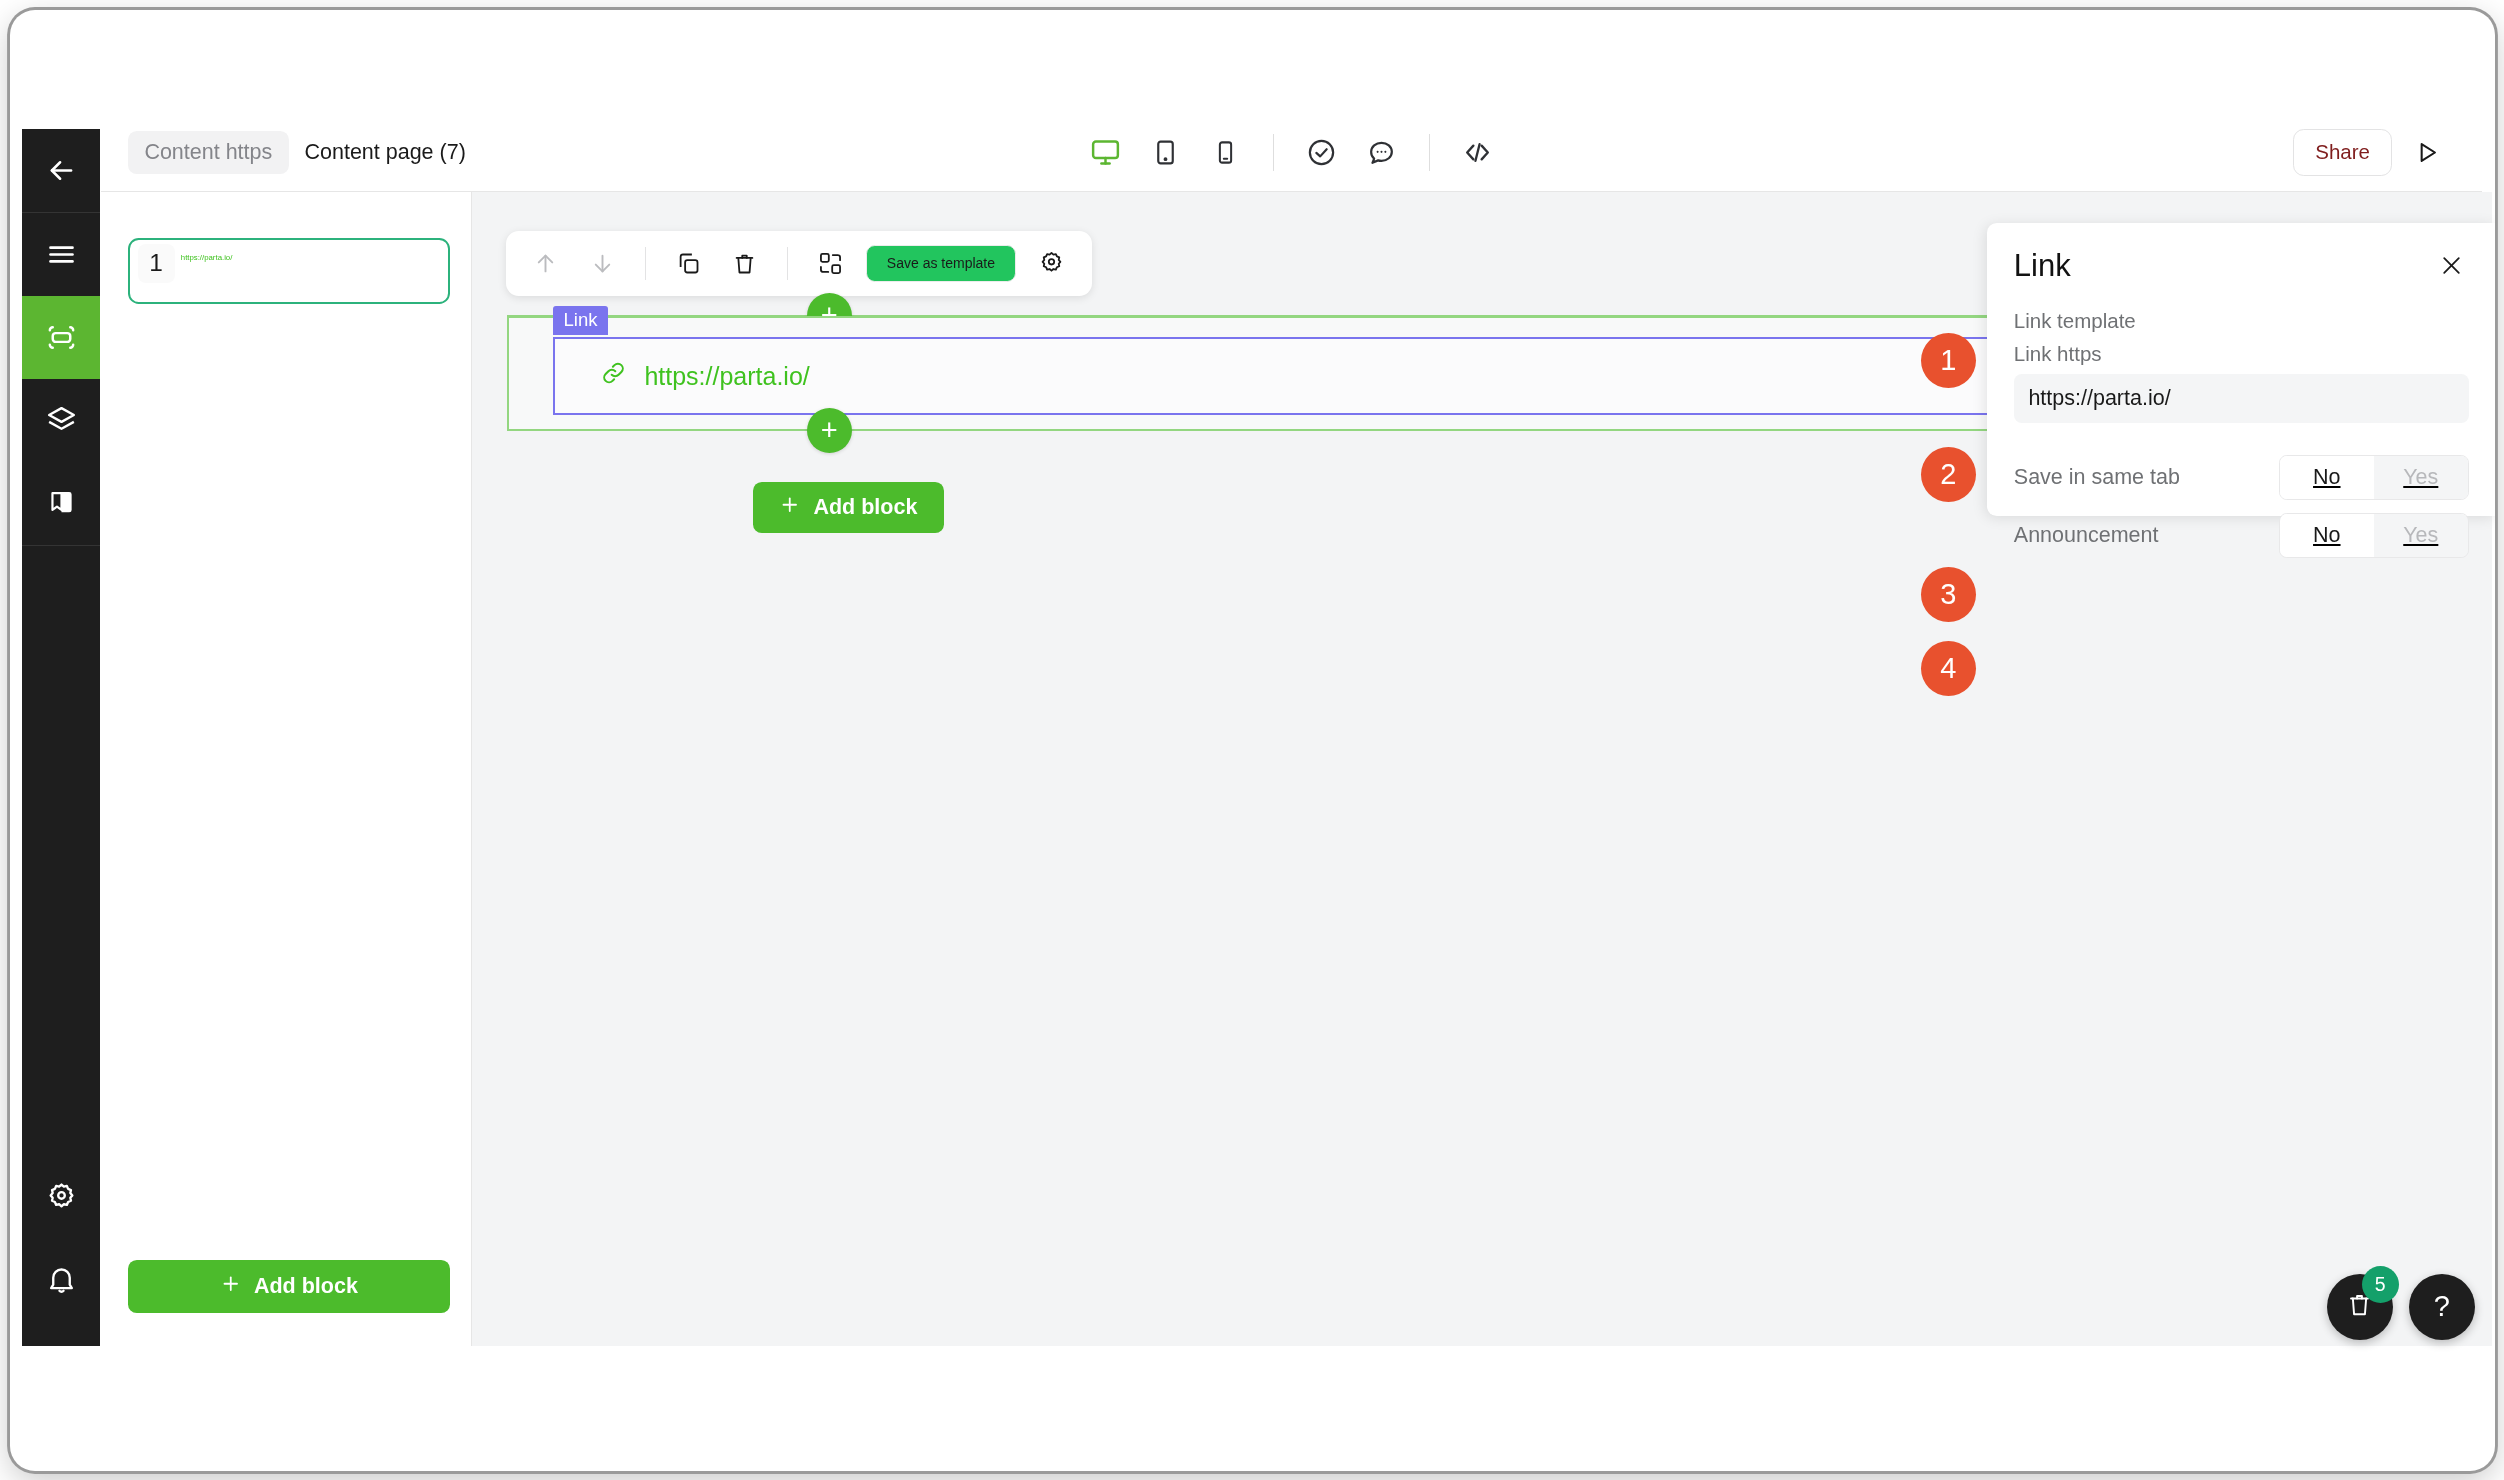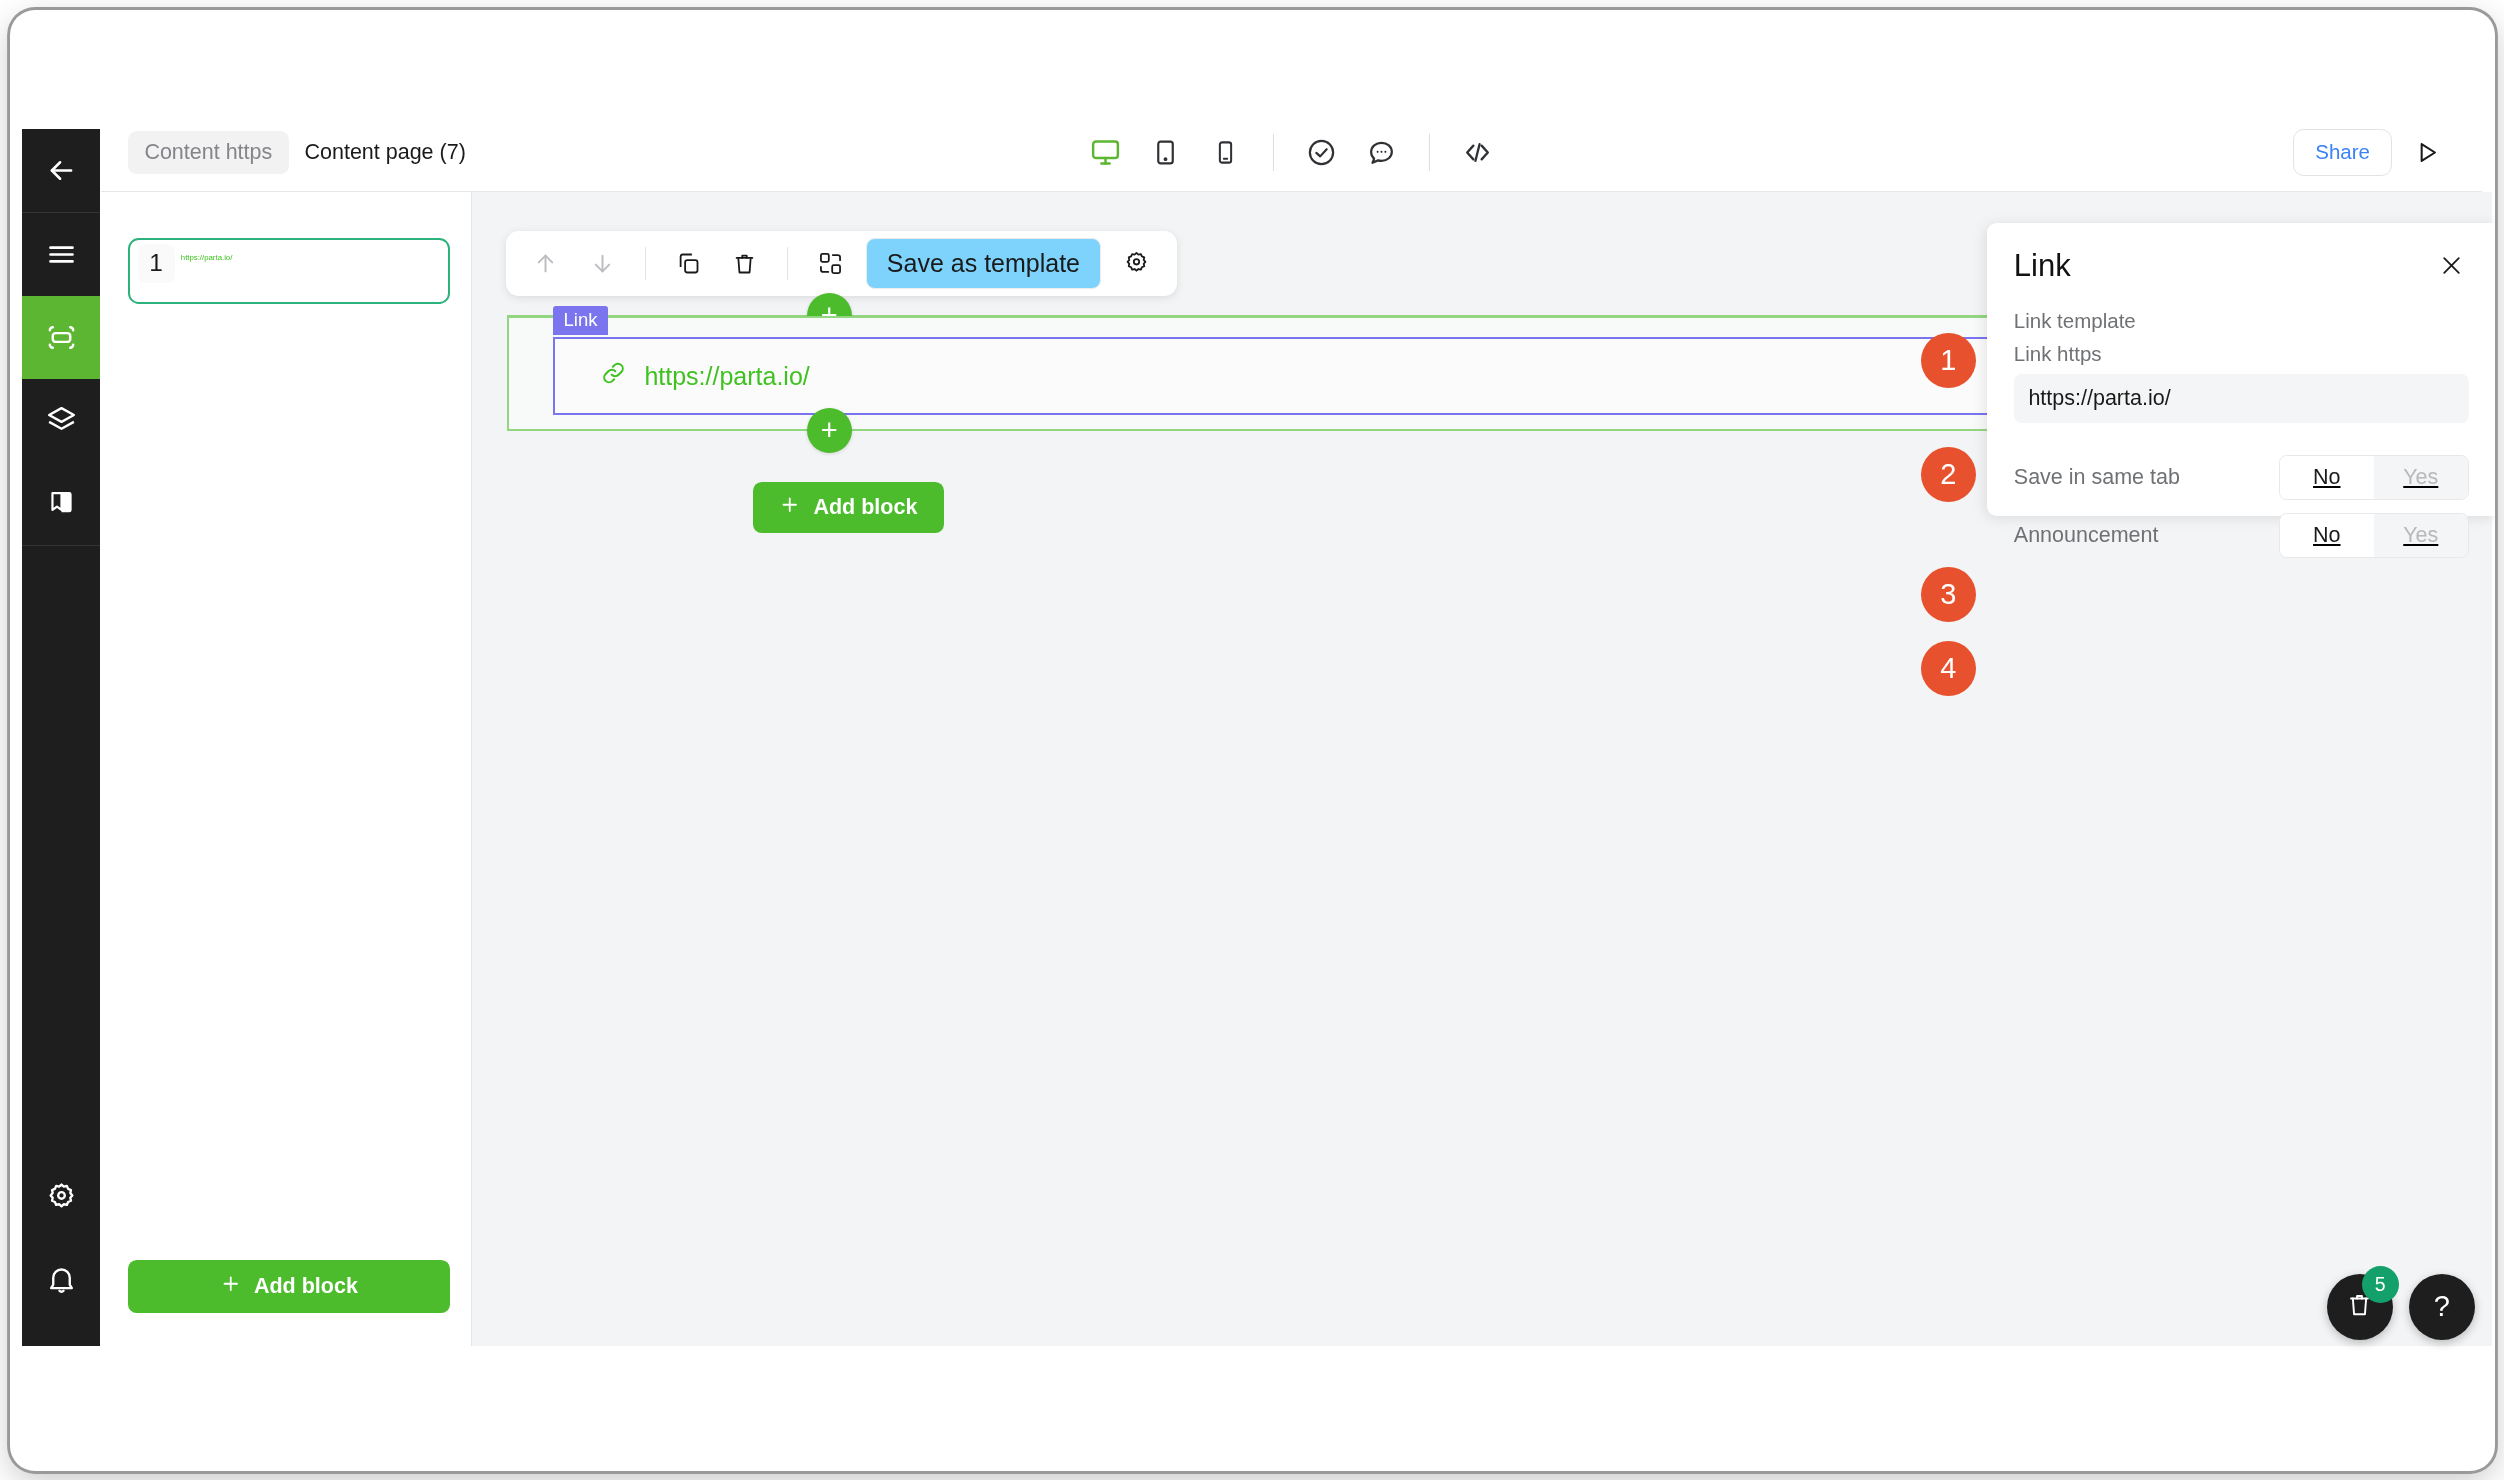--- a/index.html
+++ b/index.html
@@ -85,21 +85,21 @@
   .header-right {
     margin-left: auto;
     display: flex; align-items: center; gap: 11.7px;
     padding-right: 33px;
   }
   .share-btn {
     border: 1px solid #e3e3e4;
     border-radius: 10.7px;
     padding: 10.7px 21.5px;
     font-size: 20.5px;
-    color: #3b82f6;
+    color: #7f1d1d;
     background: #fff;
     cursor: pointer;
   }
   .play-btn {
     width: 45px; height: 45px;
     display: flex; align-items: center; justify-content: center;
     color: #1a1a1a;
     cursor: pointer;
   }
 
@@ -174,22 +174,22 @@
     display: flex; align-items: center; justify-content: center;
     color: #1a1a1a;
     cursor: pointer;
   }
   .tb-icon.dim { color: #bbbcbf; }
   .tb-sep { width: 1px; height: 33px; background: #e3e3e4; margin: 0 11.7px; }
   .tb-template {
     border: 1px solid #ececec;
     border-radius: 8.8px;
     padding: 9.8px 19.5px;
-    font-size: 25px; color: #1a1a1a;
-    background: #7dd3fc;
+    font-size: 14px; color: #1a1a1a;
+    background: #22c55e;
     margin: 0 5.9px;
     cursor: pointer;
     white-space: nowrap;
   }
 
   
   .sel-container {
     position: absolute;
     left: 35px; top: 124px;
     width: 1911px; height: 115px;

